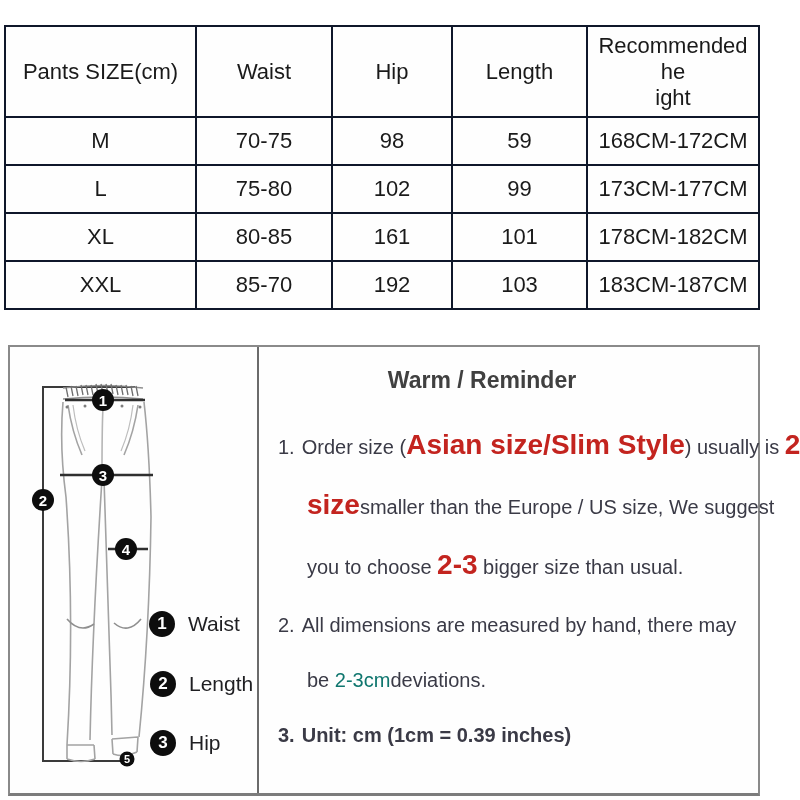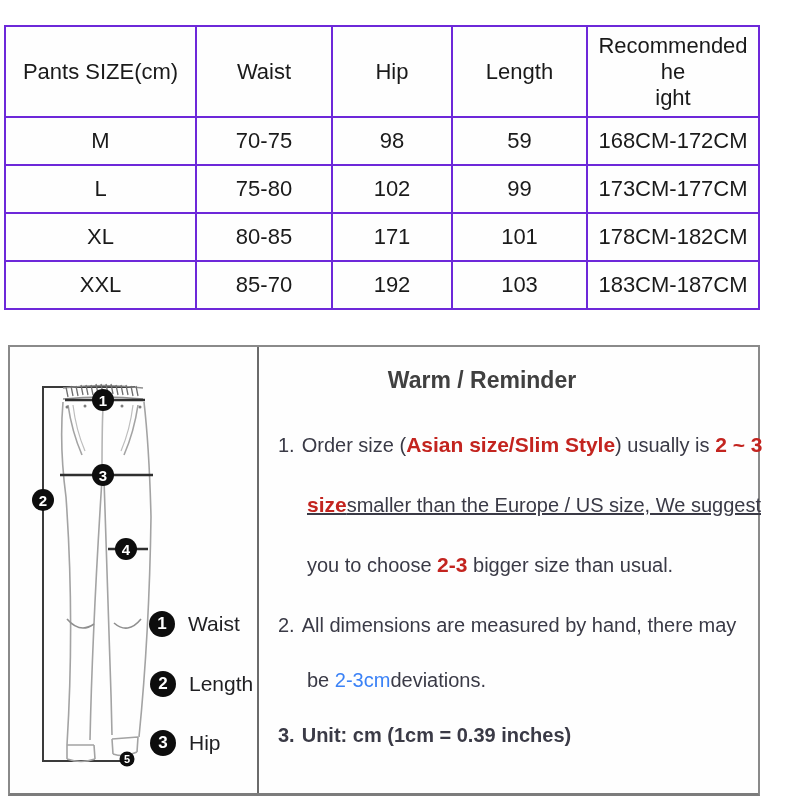--- a/index.html
+++ b/index.html
@@ -6,21 +6,21 @@
   body{
     width:800px;height:800px;position:relative;background:#ffffff;
     font-family:"Liberation Sans", sans-serif;color:#1a1a1a;overflow:hidden;
   }
   
   .size-table{
     position:absolute;left:4px;top:25px;width:744px;
     border-collapse:collapse;table-layout:fixed;
   }
   .size-table th,.size-table td{
-    border:2px solid #6d28d9;text-align:center;vertical-align:middle;
+    border:2px solid #0f172a;text-align:center;vertical-align:middle;
     font-size:22px;font-weight:normal;padding:0;background:#fefefe;
   }
   .size-table th{height:89px;}
   .size-table td{height:46px;}
   .col-size{width:189px}.col-waist{width:134px}.col-hip{width:118px}
   .col-length{width:133px}.col-height{width:170px}
   .th-height{font-size:21px;line-height:26px;}
   .th-height span{display:block;}
   
   .bottom-box{
@@ -40,24 +40,24 @@
     flex:0 0 26px;
   }
   .legend-label{margin-left:13px;font-size:21px;color:#1f1f22;}
   
   .rem-title{
     position:absolute;left:252px;top:20px;width:440px;text-align:center;
     font-size:23px;font-weight:bold;color:#404040;
   }
   .rem-line{position:absolute;font-size:20px;color:#3a3a46;white-space:nowrap;line-height:26px;}
   .rem-num{display:inline-block;margin-right:7px;}
-  .hl{color:#c3241f;font-weight:bold;font-size:21px;}
-  .hl-soft{color:#3b82f6;}
+  .hl{color:#c3241f;font-weight:bold;font-size:28px;}
+  .hl-soft{color:#0f766e;}
   .l-i1l1{left:268px;top:85px;}
-  .l-i1l2{left:297px;top:145px;text-decoration:underline;}
+  .l-i1l2{left:297px;top:145px;}
   .l-i1l3{left:297px;top:205px;text-align:right;}
   .l-i2l1{left:268px;top:265px;text-align:right;}
   .l-i2l2{left:297px;top:320px;}
   .l-i3l1{left:268px;top:375px;font-weight:bold;}
   .leg-1{left:139px;top:263px;}
   .leg-2{left:140px;top:323px;}
   .leg-3{left:140px;top:382px;}
   svg text{font-family:"Liberation Sans",sans-serif;}
   .marker-txt{fill:#ffffff;font-weight:bold;font-size:15px;text-anchor:middle;}
   .marker-txt-sm{fill:#ffffff;font-weight:bold;font-size:11px;text-anchor:middle;}
@@ -87,21 +87,21 @@
     <tr>
       <td>L</td>
       <td>75-80</td>
       <td>102</td>
       <td>99</td>
       <td>173CM-177CM</td>
     </tr>
     <tr>
       <td>XL</td>
       <td>80-85</td>
-      <td>171</td>
+      <td>161</td>
       <td>101</td>
       <td>178CM-182CM</td>
     </tr>
     <tr>
       <td>XXL</td>
       <td>85-70</td>
       <td>192</td>
       <td>103</td>
       <td>183CM-187CM</td>
     </tr>

